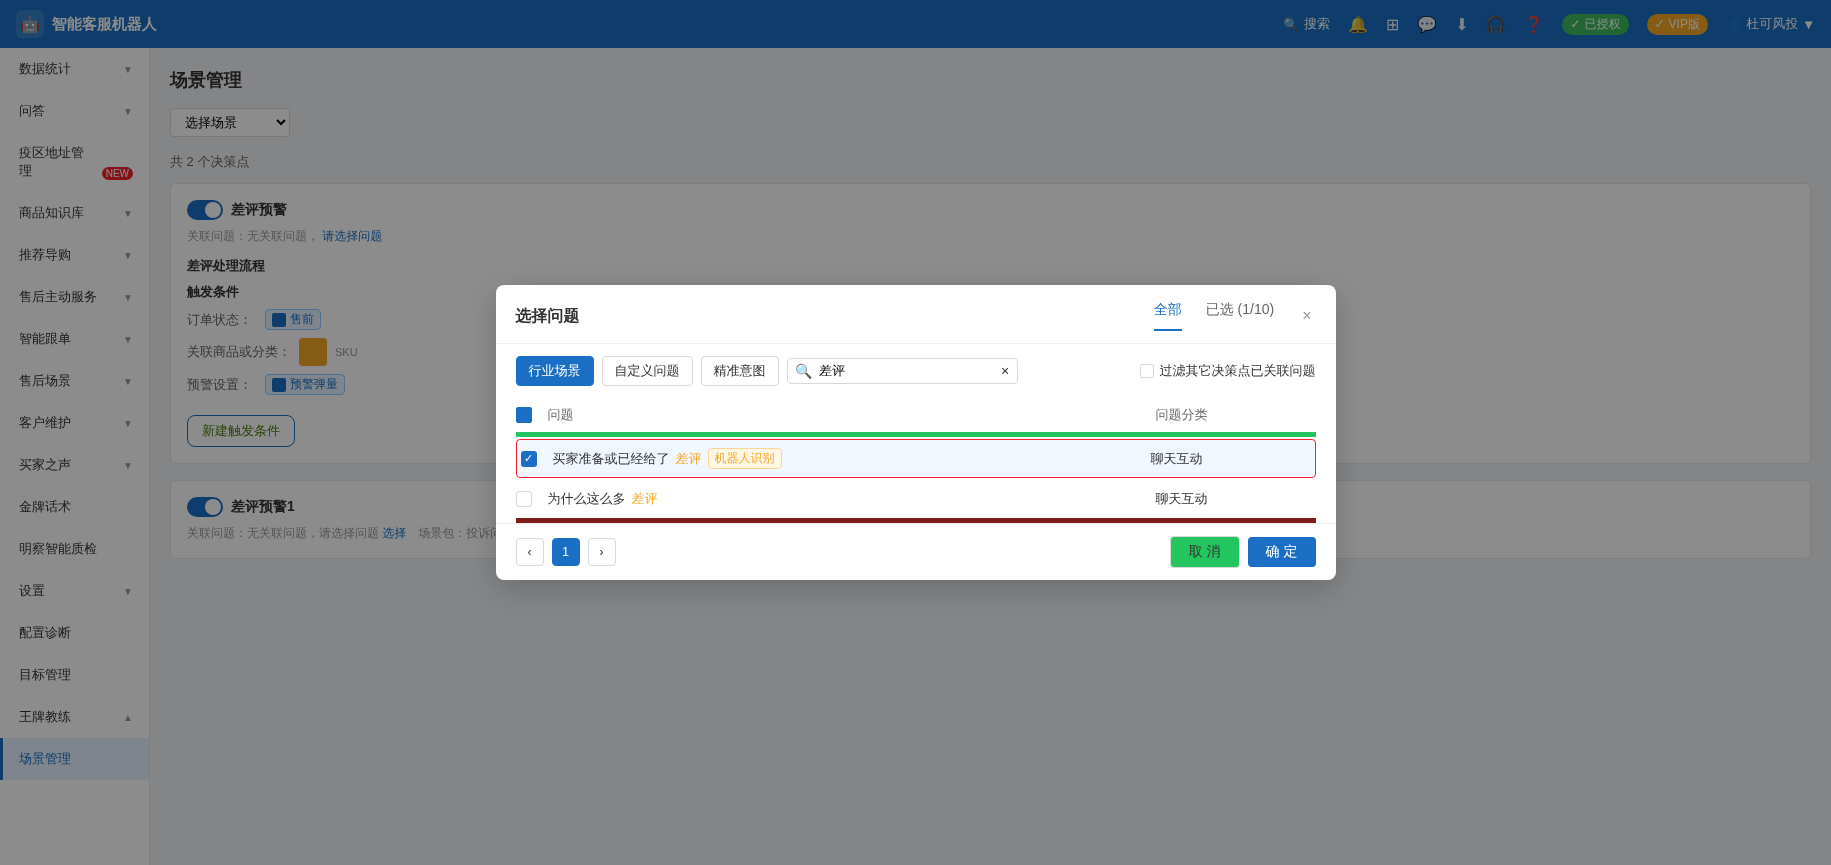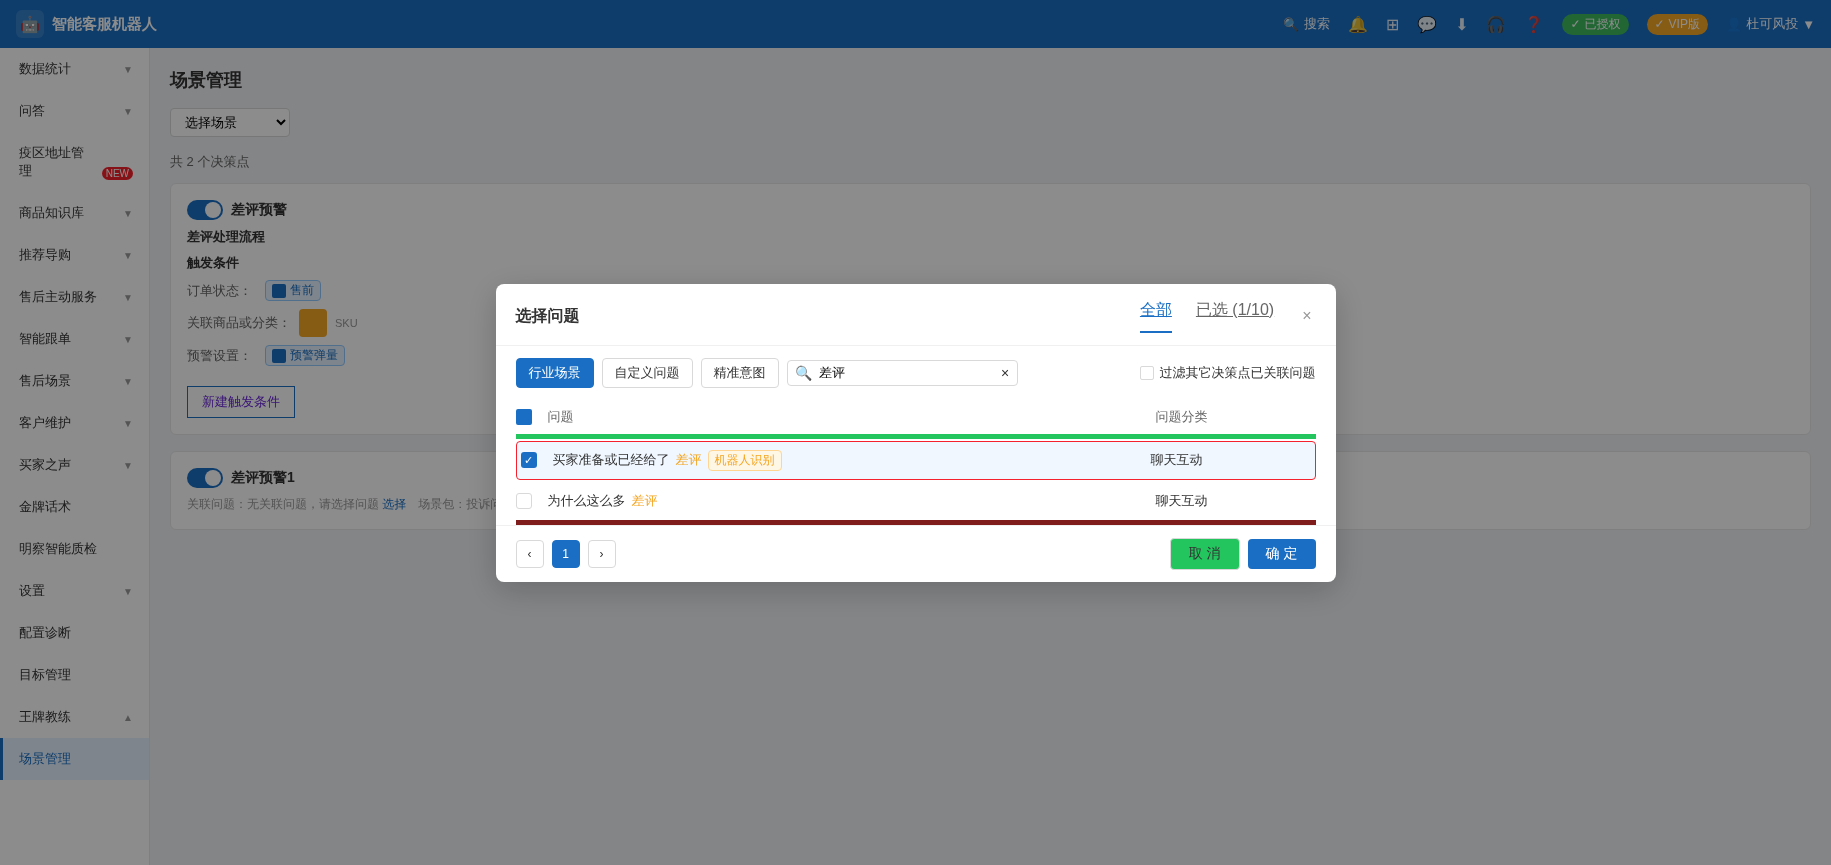--- a/index.html
+++ b/index.html
@@ -192,22 +192,22 @@
       display: inline-block;
     }
     .product-thumb {
       width: 28px; height: 28px;
       background: #f5a623;
       border-radius: 4px;
     }
     .btn-new-trigger {
       background: #fff;
       border: 1px solid #1a6fc4;
-      color: #6d28d9;
-      border-radius: 0;
+      color: #4d7c0f;
+      border-radius: 8px;
       padding: 6px 14px;
       font-size: 13px;
       cursor: pointer;
       margin-top: 12px;
     }
 
     
     .overlay {
       position: fixed;
       top: 0; left: 0; right: 0; bottom: 0;
@@ -245,26 +245,25 @@
       font-size: 16px;
       font-weight: 600;
       color: #333;
     }
     .modal-tabs {
       display: flex;
       gap: 24px;
       align-items: center;
     }
     .modal-tab {
-      font-size: 16px;
+      font-size: 14px;
       color: #666;
       padding-bottom: 10px;
       cursor: pointer;
       border-bottom: 2px solid transparent;
-      text-decoration: underline;
     }
     .modal-tab.active {
       color: #1a6fc4;
       border-bottom-color: #1a6fc4;
     }
     .modal-close {
       font-size: 16px;
       color: #999;
       cursor: pointer;
       padding: 4px;
@@ -575,20 +574,24 @@
       </select>
     </div>
 
     <div class="stats-text">共 2 个决策点</div>
 
     <div class="decision-card">
       <div class="decision-header">
         <div class="toggle-on"></div>
         <span class="decision-title">差评预警</span>
       </div>
+      <div class="decision-subtitle">
+        <span>关联问题：无关联问题，</span>
+        <span style="color:#1a6fc4; cursor:pointer;">请选择问题</span>
+      </div>
       <div class="section-label">差评处理流程</div>
       <div class="section-label">触发条件</div>
       <div class="condition-row">
         <span class="condition-label">订单状态：</span>
         <div class="tag-blue">
           <span class="checkbox-in-tag"></span>
           <span>售前</span>
         </div>
       </div>
       <div class="condition-row">

